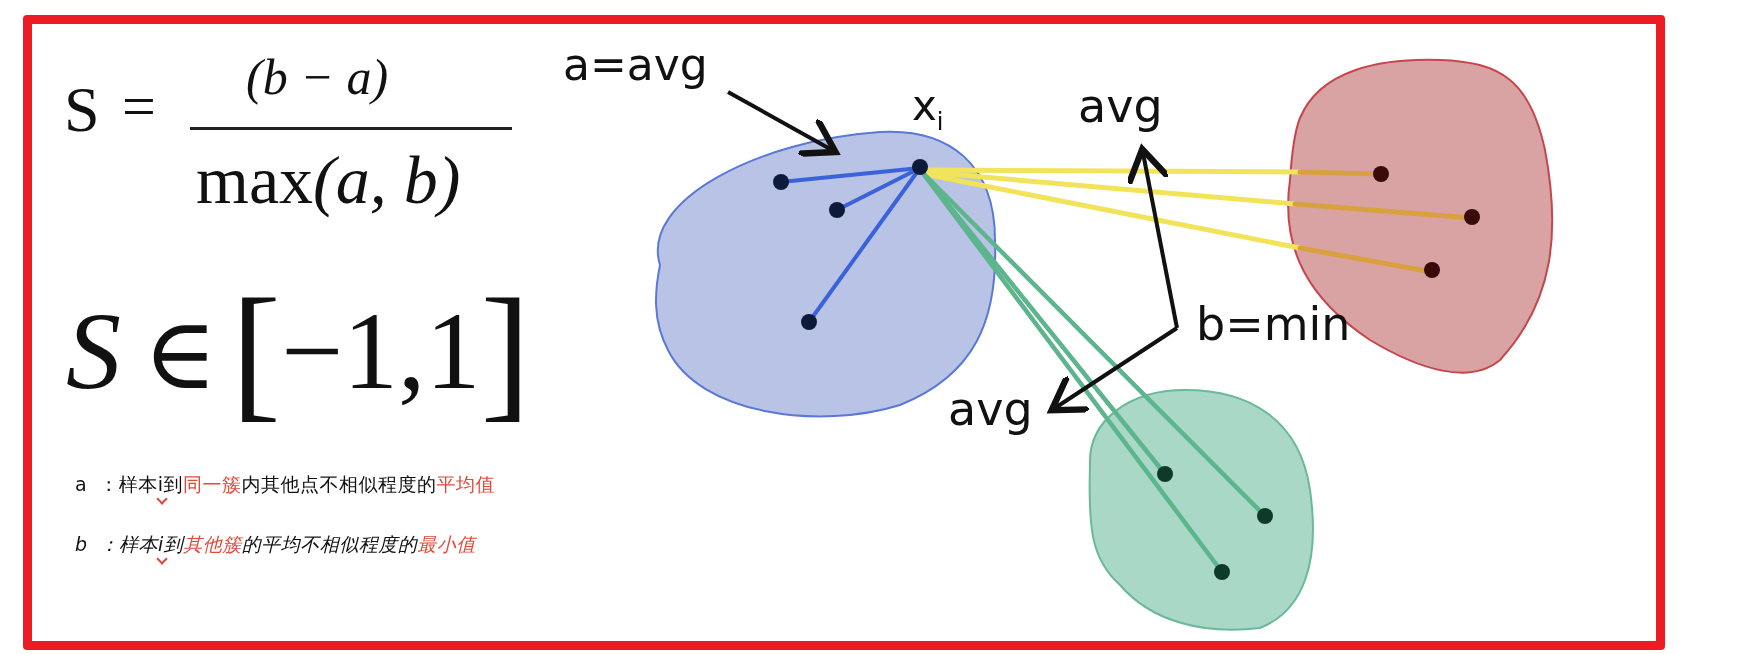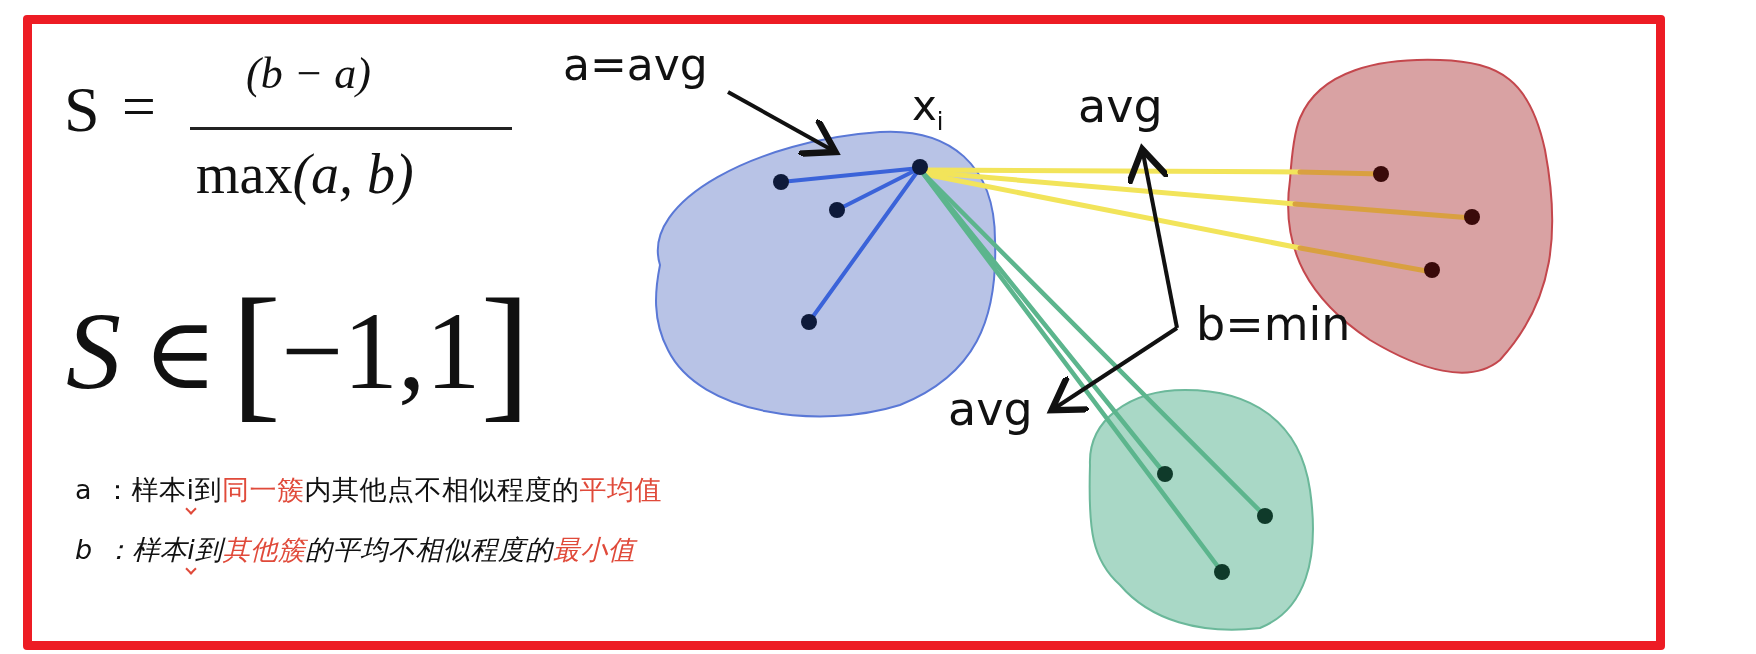--- a/index.html
+++ b/index.html
@@ -4,32 +4,32 @@
 <style>
   html, body { margin: 0; padding: 0; background: #ffffff; }
   body { width: 1756px; height: 654px; position: relative; overflow: hidden; }
   .frame {
     position: absolute; left: 23px; top: 15px; width: 1642px; height: 635px;
     box-sizing: border-box; border: 9px solid #ED1C24; border-radius: 4px; background: #fff;
   }
   .math { position: absolute; font-family: "Liberation Serif", "DejaVu Serif", serif; color: #111; white-space: nowrap; }
   .frac-S { left: 64px; top: 78px; font-size: 64px; line-height: 1; }
   .frac-eq { left: 122px; top: 76px; font-size: 60px; line-height: 1; }
-  .numer { left: 246px; top: 52px; font-size: 44px; font-style: italic; line-height: 1; }
+  .numer { left: 246px; top: 52px; font-size: 50px; font-style: italic; line-height: 1; }
   .bar { position: absolute; left: 190px; top: 127px; width: 322px; height: 3px; background: #222; }
-  .denom { left: 196px; top: 146px; font-size: 56px; line-height: 1; }
+  .denom { left: 196px; top: 146px; font-size: 68px; line-height: 1; }
   .denom i { font-style: italic; }
   .range { left: 66px; top: 262px; font-size: 110px; line-height: 1; text-align: right; }
   .range .S { font-style: italic; }
   .range .in { font-size: 100px; margin: 0 14px 0 22px; }
   .range .br { font-size: 150px; position: relative; top: 14px; font-weight: 300; }
   .range .num { font-weight: normal; }
   .desc {
     position: absolute; left: 75px; font-family: "DejaVu Sans", "Liberation Sans", sans-serif;
-    font-size: 27px; color: #111; white-space: nowrap; letter-spacing: 0.5px;
+    font-size: 19px; color: #111; white-space: nowrap; letter-spacing: 0.5px;
   }
   .desc.a { top: 472px; }
   .desc.b { top: 532px; font-style: italic; }
   .desc .hl { color: #E04A3A; }
   .desc .key { margin-right: 12px; }
   .desc .i-mark { position: relative; }
   .desc .i-mark::after {
     content: ""; position: absolute; left: 0px; bottom: -8px; width: 6px; height: 6px;
     border-right: 2px solid #E04A3A; border-bottom: 2px solid #E04A3A; transform: rotate(45deg);
   }

